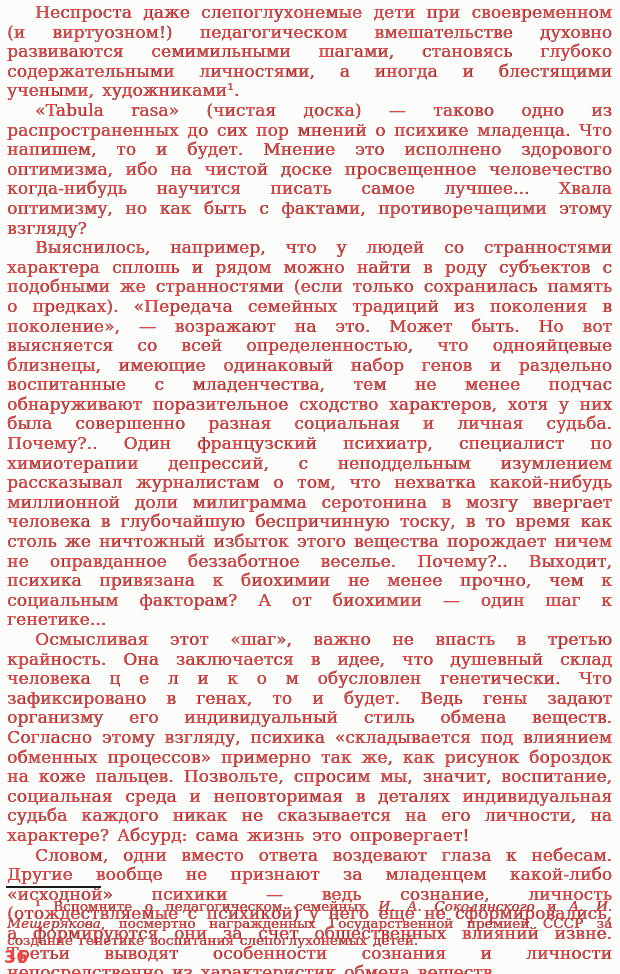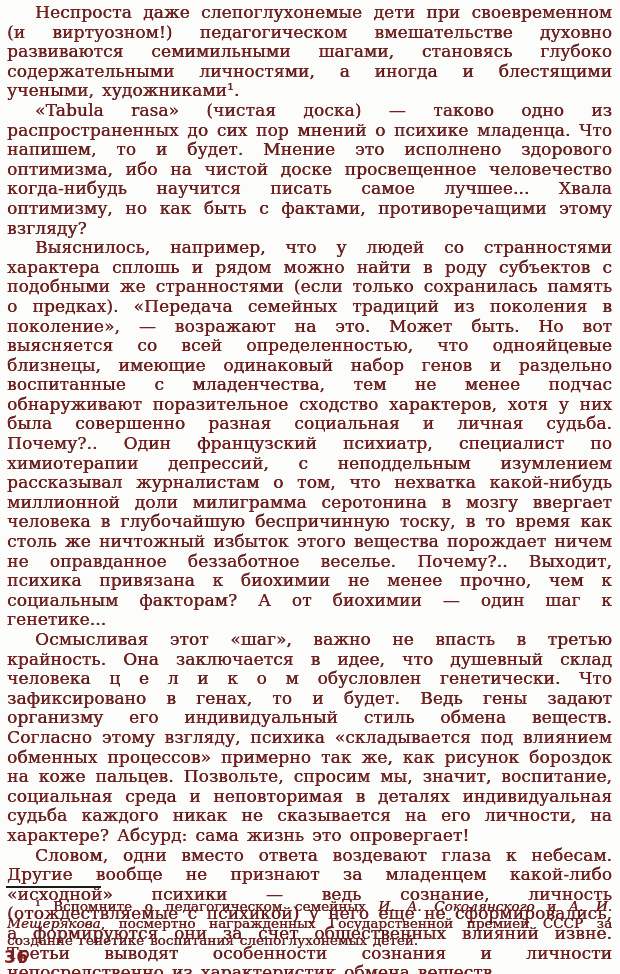--- a/index.html
+++ b/index.html
@@ -8,21 +8,21 @@
     background: #e8e8e6;
   }
   .page {
     position: relative;
     width: 620px;
     height: 974px;
     margin: 0 auto;
     background: #fcfcfa;
     box-sizing: border-box;
     overflow: hidden;
-    color: #7f1d1d;
+    color: #ef4444;
     font-family: "DejaVu Serif", "Liberation Serif", serif;
   }
   .text-block {
     position: absolute;
     top: 3px;
     left: 7px;
     right: 8px;
   }
   .text-block p {
     margin: 0;

